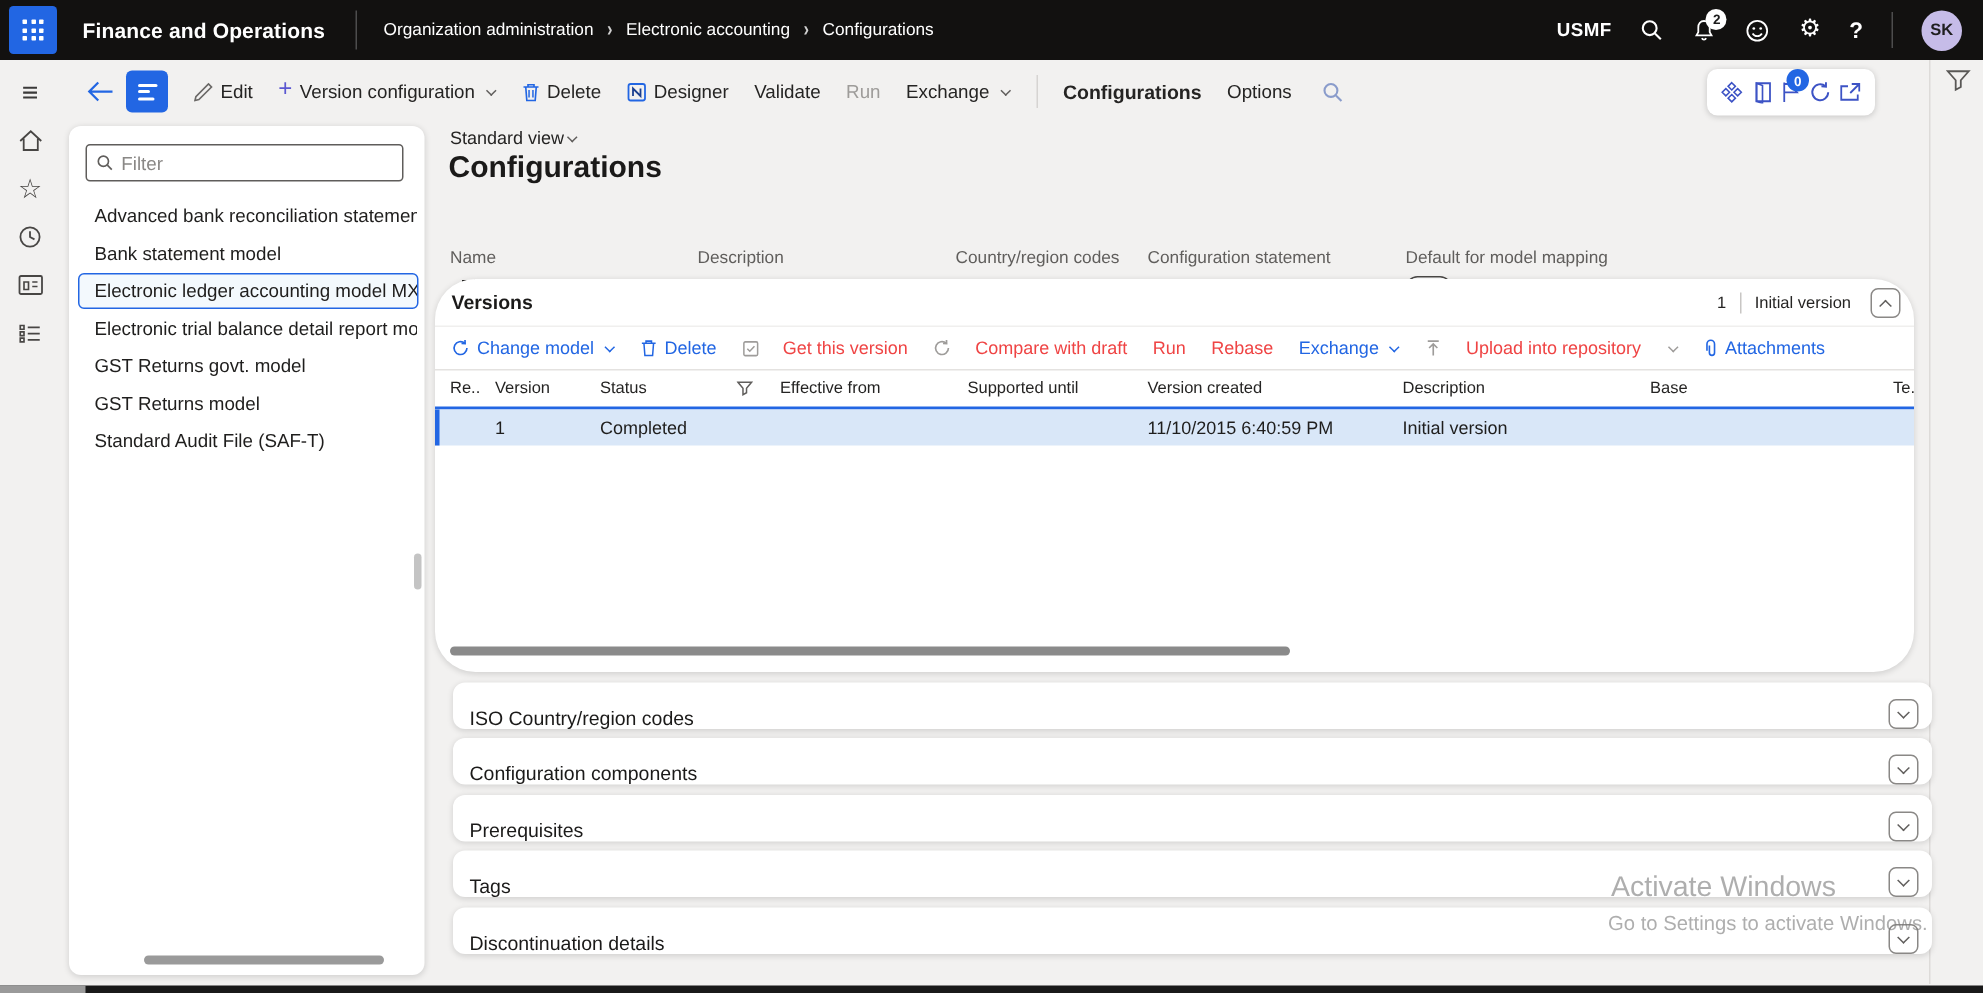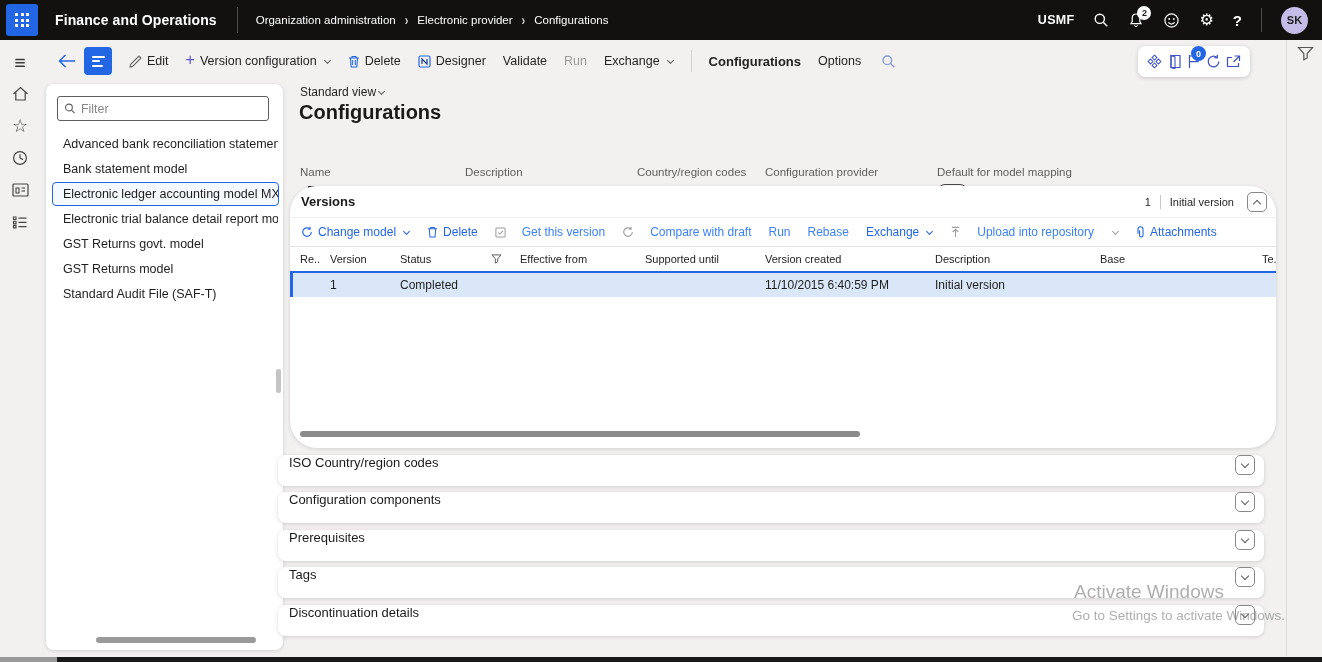--- a/index.html
+++ b/index.html
@@ -106,37 +106,37 @@
   .vc-div { width:1px; height:14px; background:#c8c6c4; }
   .vc-summary { font-size:11px; color:#252423; margin-right:4px; }
   .collapse-btn { width:20px; height:20px; border:1px solid #8a8886; border-radius:5px; background:#fff;
                   display:flex; align-items:center; justify-content:center; cursor:pointer; }
   .cb-chev { width:6px; height:6px; border-right:1.4px solid #605e5c; border-bottom:1.4px solid #605e5c; display:inline-block; }
   .cb-chev.up { transform:rotate(225deg); margin-top:4px; }
   .cb-chev.down { transform:rotate(45deg); margin-bottom:3px; }
 
   .vc-toolbar { height:29px; display:flex; align-items:center; padding:0 11px; font-size:12px; border-top:1px solid #f0efee; }
   .vt-btn { display:flex; align-items:center; gap:5px; margin-right:17px; cursor:pointer; color:#2266E3; white-space:nowrap; }
-  .vt-btn.disabled { color:#3b82f6; cursor:default;gap:16px; }
+  .vt-btn.disabled { color:#ef4444; cursor:default;gap:16px; }
 
   .grid { border-top:1px solid #e4e2e0; }
   .grid-header { height:26px; display:flex; align-items:center; font-size:11px; color:#252423;
                  border-bottom:2px solid #2266E3; }
   .grid-row { height:24px; display:flex; align-items:center; font-size:12px; color:#1f1e1d;
               background:#d9e7f8; border-left:3px solid #2266E3; cursor:pointer; }
   .gc { padding-left:10px; white-space:nowrap; overflow:hidden; flex-shrink:0; }
   .gc-rec{width:30px;} .gc-ver{width:70px;} .gc-status{width:120px; display:flex; align-items:center;}
   .gc-eff{width:125px;} .gc-sup{width:120px;} .gc-created{width:170px;} .gc-desc{width:165px;}
   .gc-base{width:162px;} .gc-te{flex:1; min-width:0;}
   .grid-row .gc-rec{width:27px;}
   .col-funnel { margin-left:auto; margin-right:8px; display:flex; cursor:pointer; }
   .vc-hscroll { position:absolute; left:10px; bottom:11px; width:560px; height:6px; background:#8a8a8a; border-radius:3px; cursor:pointer; }
 
   
-  .section-card { position:absolute; left:278px; width:986px; height:31px; display:flex; align-items:flex-start;
+  .section-card { position:absolute; left:302px; width:986px; height:31px; display:flex; align-items:flex-end;
                   padding:0 9px 0 11px; }
   .section-title { font-size:13px; font-weight:500; color:#1b1a19; }
   .section-card .collapse-btn { margin-left:auto; }
   .sec-0{top:455px;} .sec-1{top:492px;} .sec-2{top:530px;} .sec-3{top:567px;} .sec-4{top:605px;}
 
   
   .watermark { position:absolute; z-index:60; pointer-events:none; color:rgba(120,120,120,.6); }
   .wm1 { top:581px; left:1074px; font-size:19px; }
   .wm2 { top:608px; left:1072px; font-size:13.5px; }
   .bottom-strip { position:absolute; bottom:0; left:0; width:100%; height:5px; background:#191919; z-index:70; }
@@ -161,21 +161,21 @@
           <span></span>
           <span></span>
           <span></span>
       </div>
     </div>
     <div class="app-title">Finance and Operations</div>
     <div class="nav-sep"></div>
     <div class="breadcrumb">
       <span class="crumb">Organization administration</span>
       <span class="crumb-chev">›</span>
-      <span class="crumb">Electronic provider</span>
+      <span class="crumb">Electronic accounting</span>
       <span class="crumb-chev">›</span>
       <span class="crumb">Configurations</span>
     </div>
     <div class="nav-right">
       <span class="company">USMF</span>
       <span class="nav-ic">
         <svg width="16" height="16" viewBox="0 0 16 16">
             <circle cx="6.8" cy="6.8" r="4.6" fill="none" stroke="#fff" stroke-width="1.4"></circle>
             <line x1="10.3" y1="10.3" x2="14.2" y2="14.2" stroke="#fff" stroke-width="1.4"></line>
           </svg>
@@ -367,21 +367,21 @@
   </div>
   <div class="field f-desc">
     <div class="flabel">Description</div>
     <div class="fvalue">Electronic ledger accounting m...</div>
   </div>
   <div class="field f-country">
     <div class="flabel">Country/region codes</div>
     <div class="fvalue"></div>
   </div>
   <div class="field f-provider">
-    <div class="flabel">Configuration provider</div>
+    <div class="flabel">Configuration statement</div>
     <div class="fvalue link">Microsoft</div>
   </div>
   <div class="field f-toggle">
     <div class="flabel">Default for model mapping</div>
     <div class="toggle-row">
       <span class="toggle">
           <span class="knob"></span>
         </span>
       <span class="toggle-label">No</span>
     </div>

